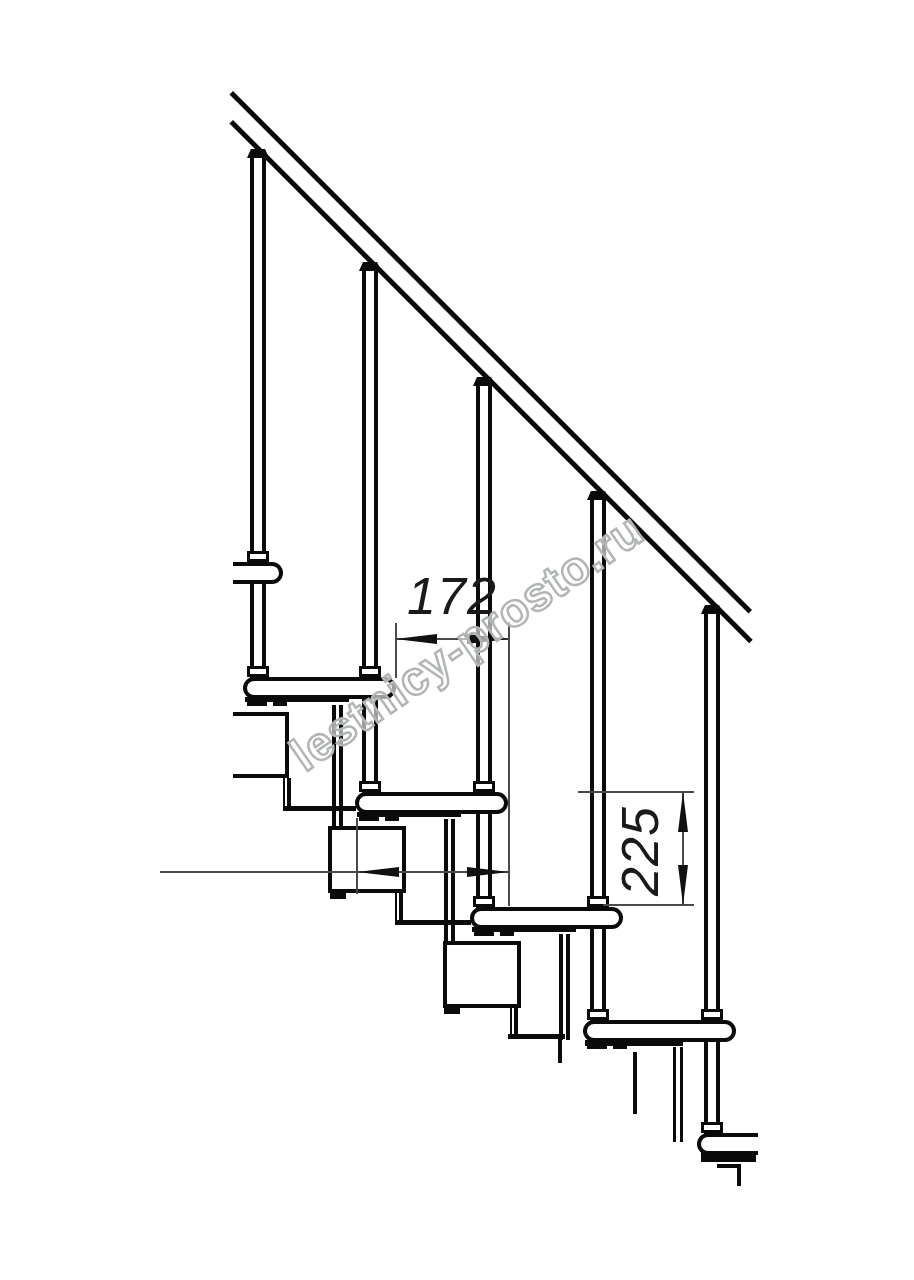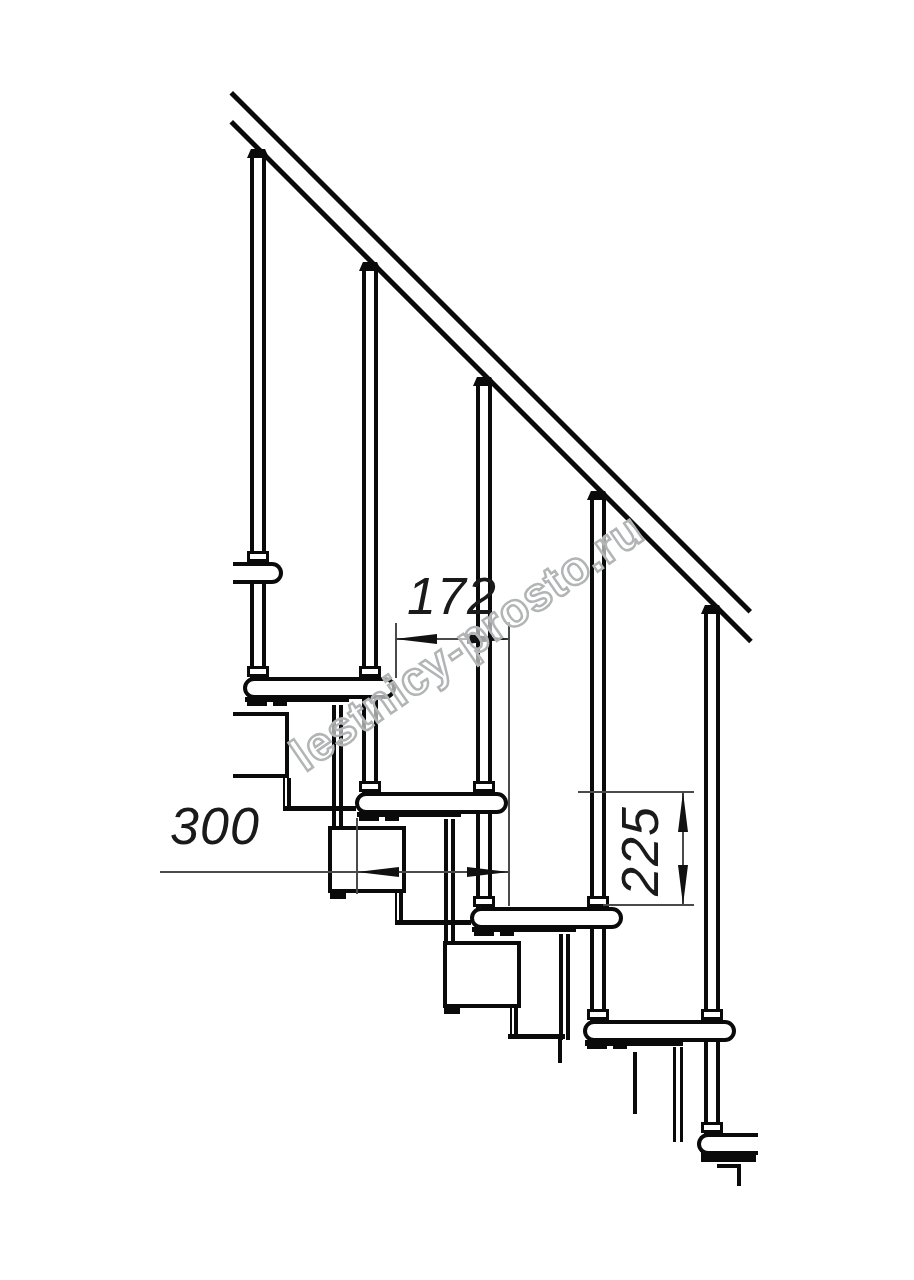--- a/index.html
+++ b/index.html
@@ -116,21 +116,20 @@
   <div class="blk" style="left:717px;top:1164px;width:24px;height:4px;"></div>
   <div class="blk" style="left:737px;top:1164px;width:4px;height:22px;"></div>
 
   <div class="dim-text" style="left:390px;top:570px;width:124px;">172</div>
   <div class="dl" style="left:395px;top:638px;width:114px;height:2px;"></div>
   <div class="dl" style="left:395px;top:623px;width:2px;height:55px;"></div>
   <div class="dl" style="left:508px;top:622px;width:2px;height:284px;"></div>
   <div class="ah l" style="left:395px;top:634px;"></div>
   <div class="ah r" style="left:467px;top:634px;"></div>
 
-  <div class="dim-text" style="left:155px;top:800px;width:120px;">300</div>
   <div class="dl" style="left:160px;top:871px;width:350px;height:2px;"></div>
   <div class="dl" style="left:356px;top:818px;width:2px;height:76px;"></div>
   <div class="ah l" style="left:357px;top:867px;"></div>
   <div class="ah r" style="left:467px;top:867px;"></div>
 
   <div class="dim-text" style="left:583px;top:825px;width:114px;height:52px;transform:rotate(-90deg);">225</div>
   <div class="dl" style="left:578px;top:791px;width:116px;height:2px;"></div>
   <div class="dl" style="left:603px;top:904px;width:91px;height:2px;"></div>
   <div class="dl" style="left:682px;top:792px;width:2px;height:113px;"></div>
   <div class="ah u" style="left:678px;top:792px;"></div>

